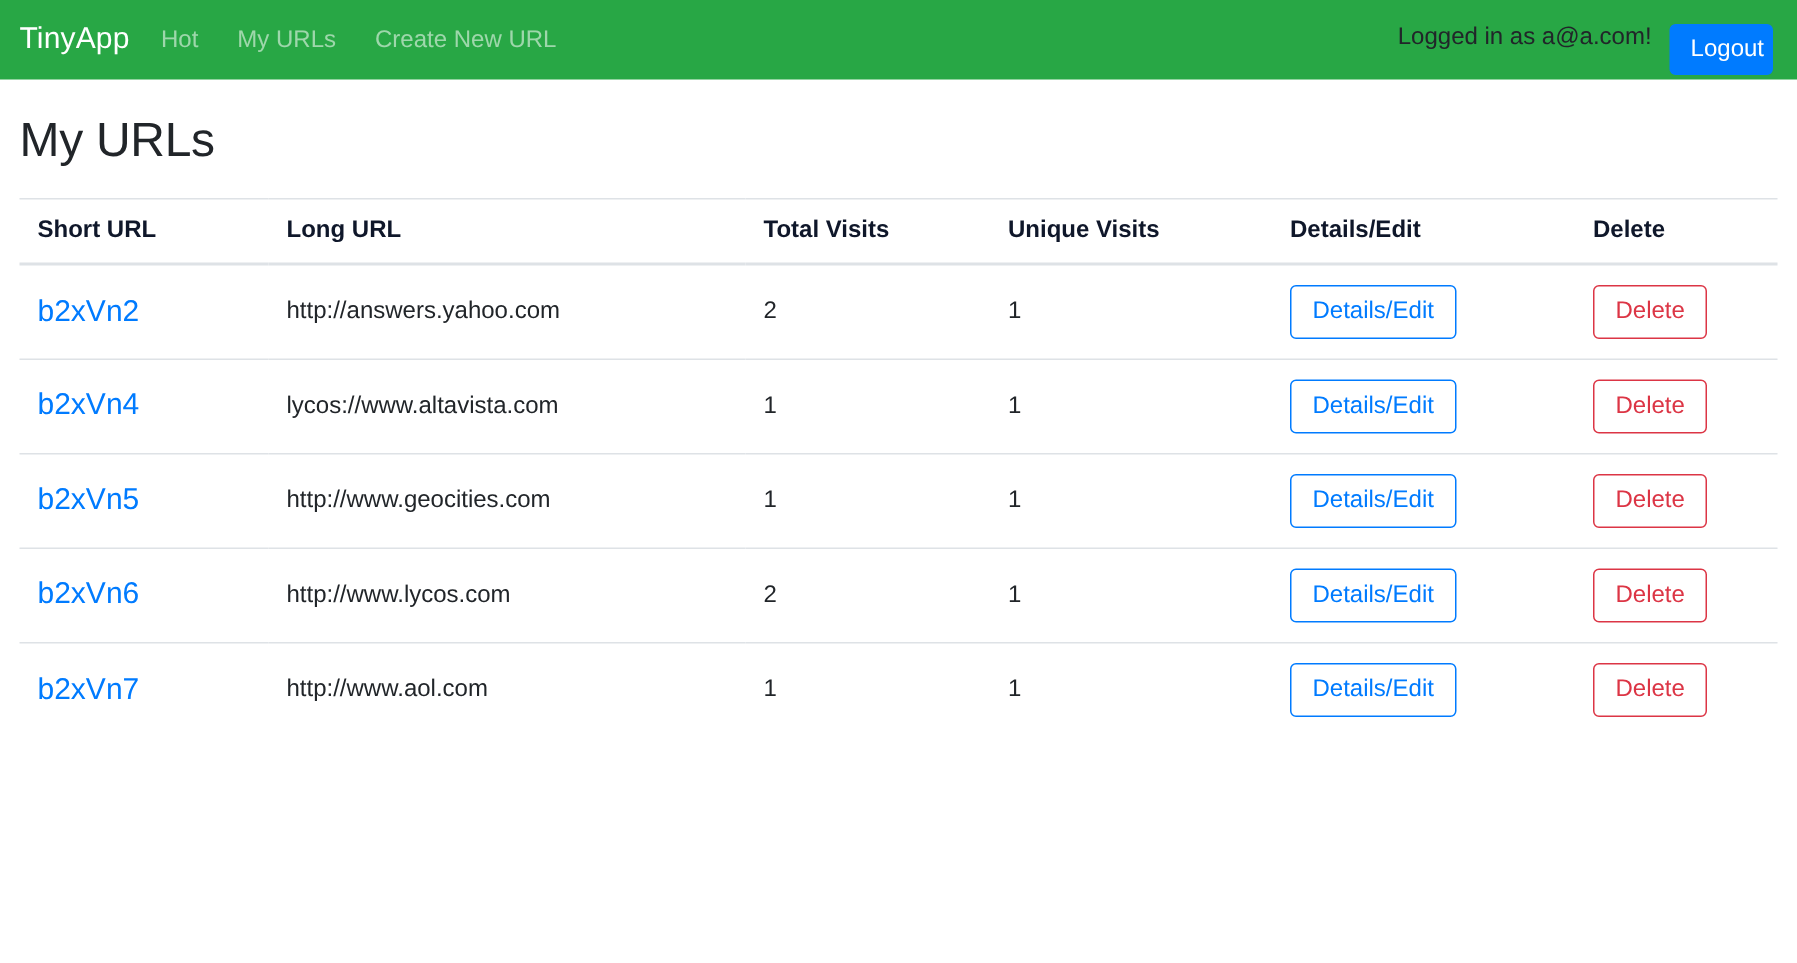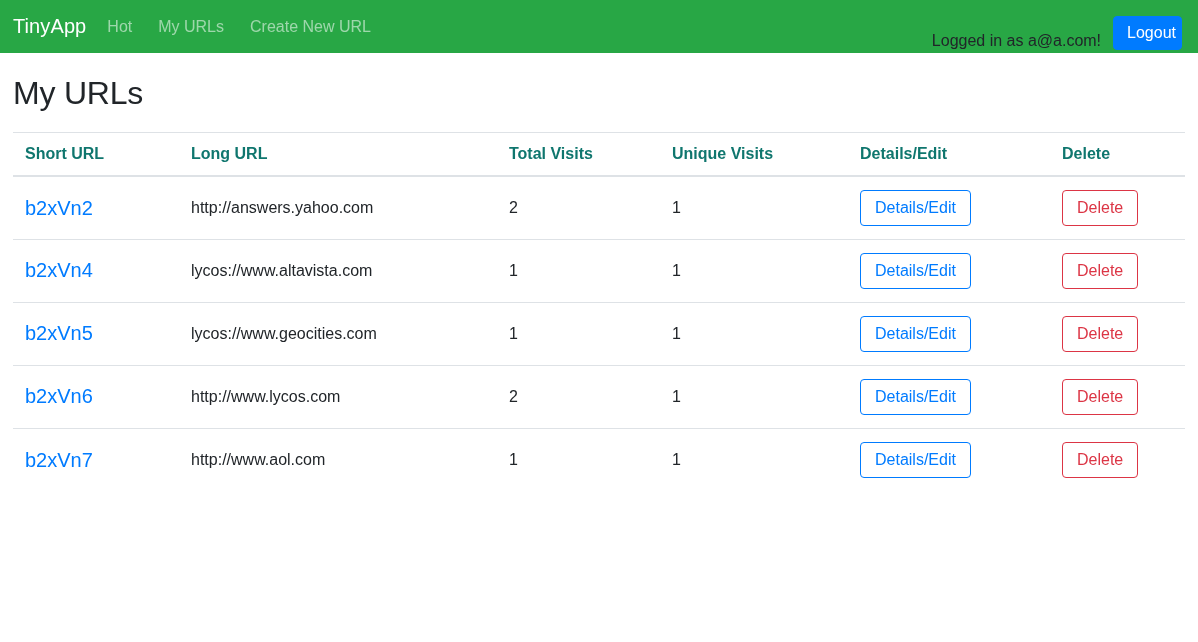--- a/index.html
+++ b/index.html
@@ -43,21 +43,21 @@
     font-weight: 400;
     text-decoration: none;
     padding: 0 13px;
     white-space: nowrap;
     cursor: pointer;
     text-align: center;
   }
   .nav-right {
     margin-left: auto;
     display: flex;
-    align-items: flex-end;
+    align-items: flex-start;
     gap: 12px;
     margin-top: 13px;
   }
   .logged-in-text {
     color: #212529;
     font-size: 16px;
     white-space: nowrap;
   }
   .btn-logout {
     background: #007bff;
@@ -88,21 +88,21 @@
   
   table.urls-table {
     width: 1172px;
     border-collapse: collapse;
     table-layout: fixed;
   }
   table.urls-table thead th {
     text-align: left;
     font-size: 16px;
     font-weight: bold;
-    color: #0f766e;
+    color: #0f172a;
     padding: 12px 12px 12px 12px;
     border-top: 1px solid #dee2e6;
     border-bottom: 2px solid #dee2e6;
     vertical-align: bottom;
   }
   table.urls-table tbody td {
     font-size: 16px;
     color: #212529;
     padding: 12px 12px;
     border-bottom: 1px solid #dee2e6;
@@ -203,21 +203,21 @@
       <tr>
         <td><a class="short-link">b2xVn4</a></td>
         <td>lycos://www.altavista.com</td>
         <td>1</td>
         <td>1</td>
         <td><button class="btn-outline-primary">Details/Edit</button></td>
         <td><button class="btn-outline-danger">Delete</button></td>
       </tr>
       <tr>
         <td><a class="short-link">b2xVn5</a></td>
-        <td>lycos://www.geocities.com</td>
+        <td>http://www.geocities.com</td>
         <td>1</td>
         <td>1</td>
         <td><button class="btn-outline-primary">Details/Edit</button></td>
         <td><button class="btn-outline-danger">Delete</button></td>
       </tr>
       <tr>
         <td><a class="short-link">b2xVn6</a></td>
         <td>http://www.lycos.com</td>
         <td>2</td>
         <td>1</td>

